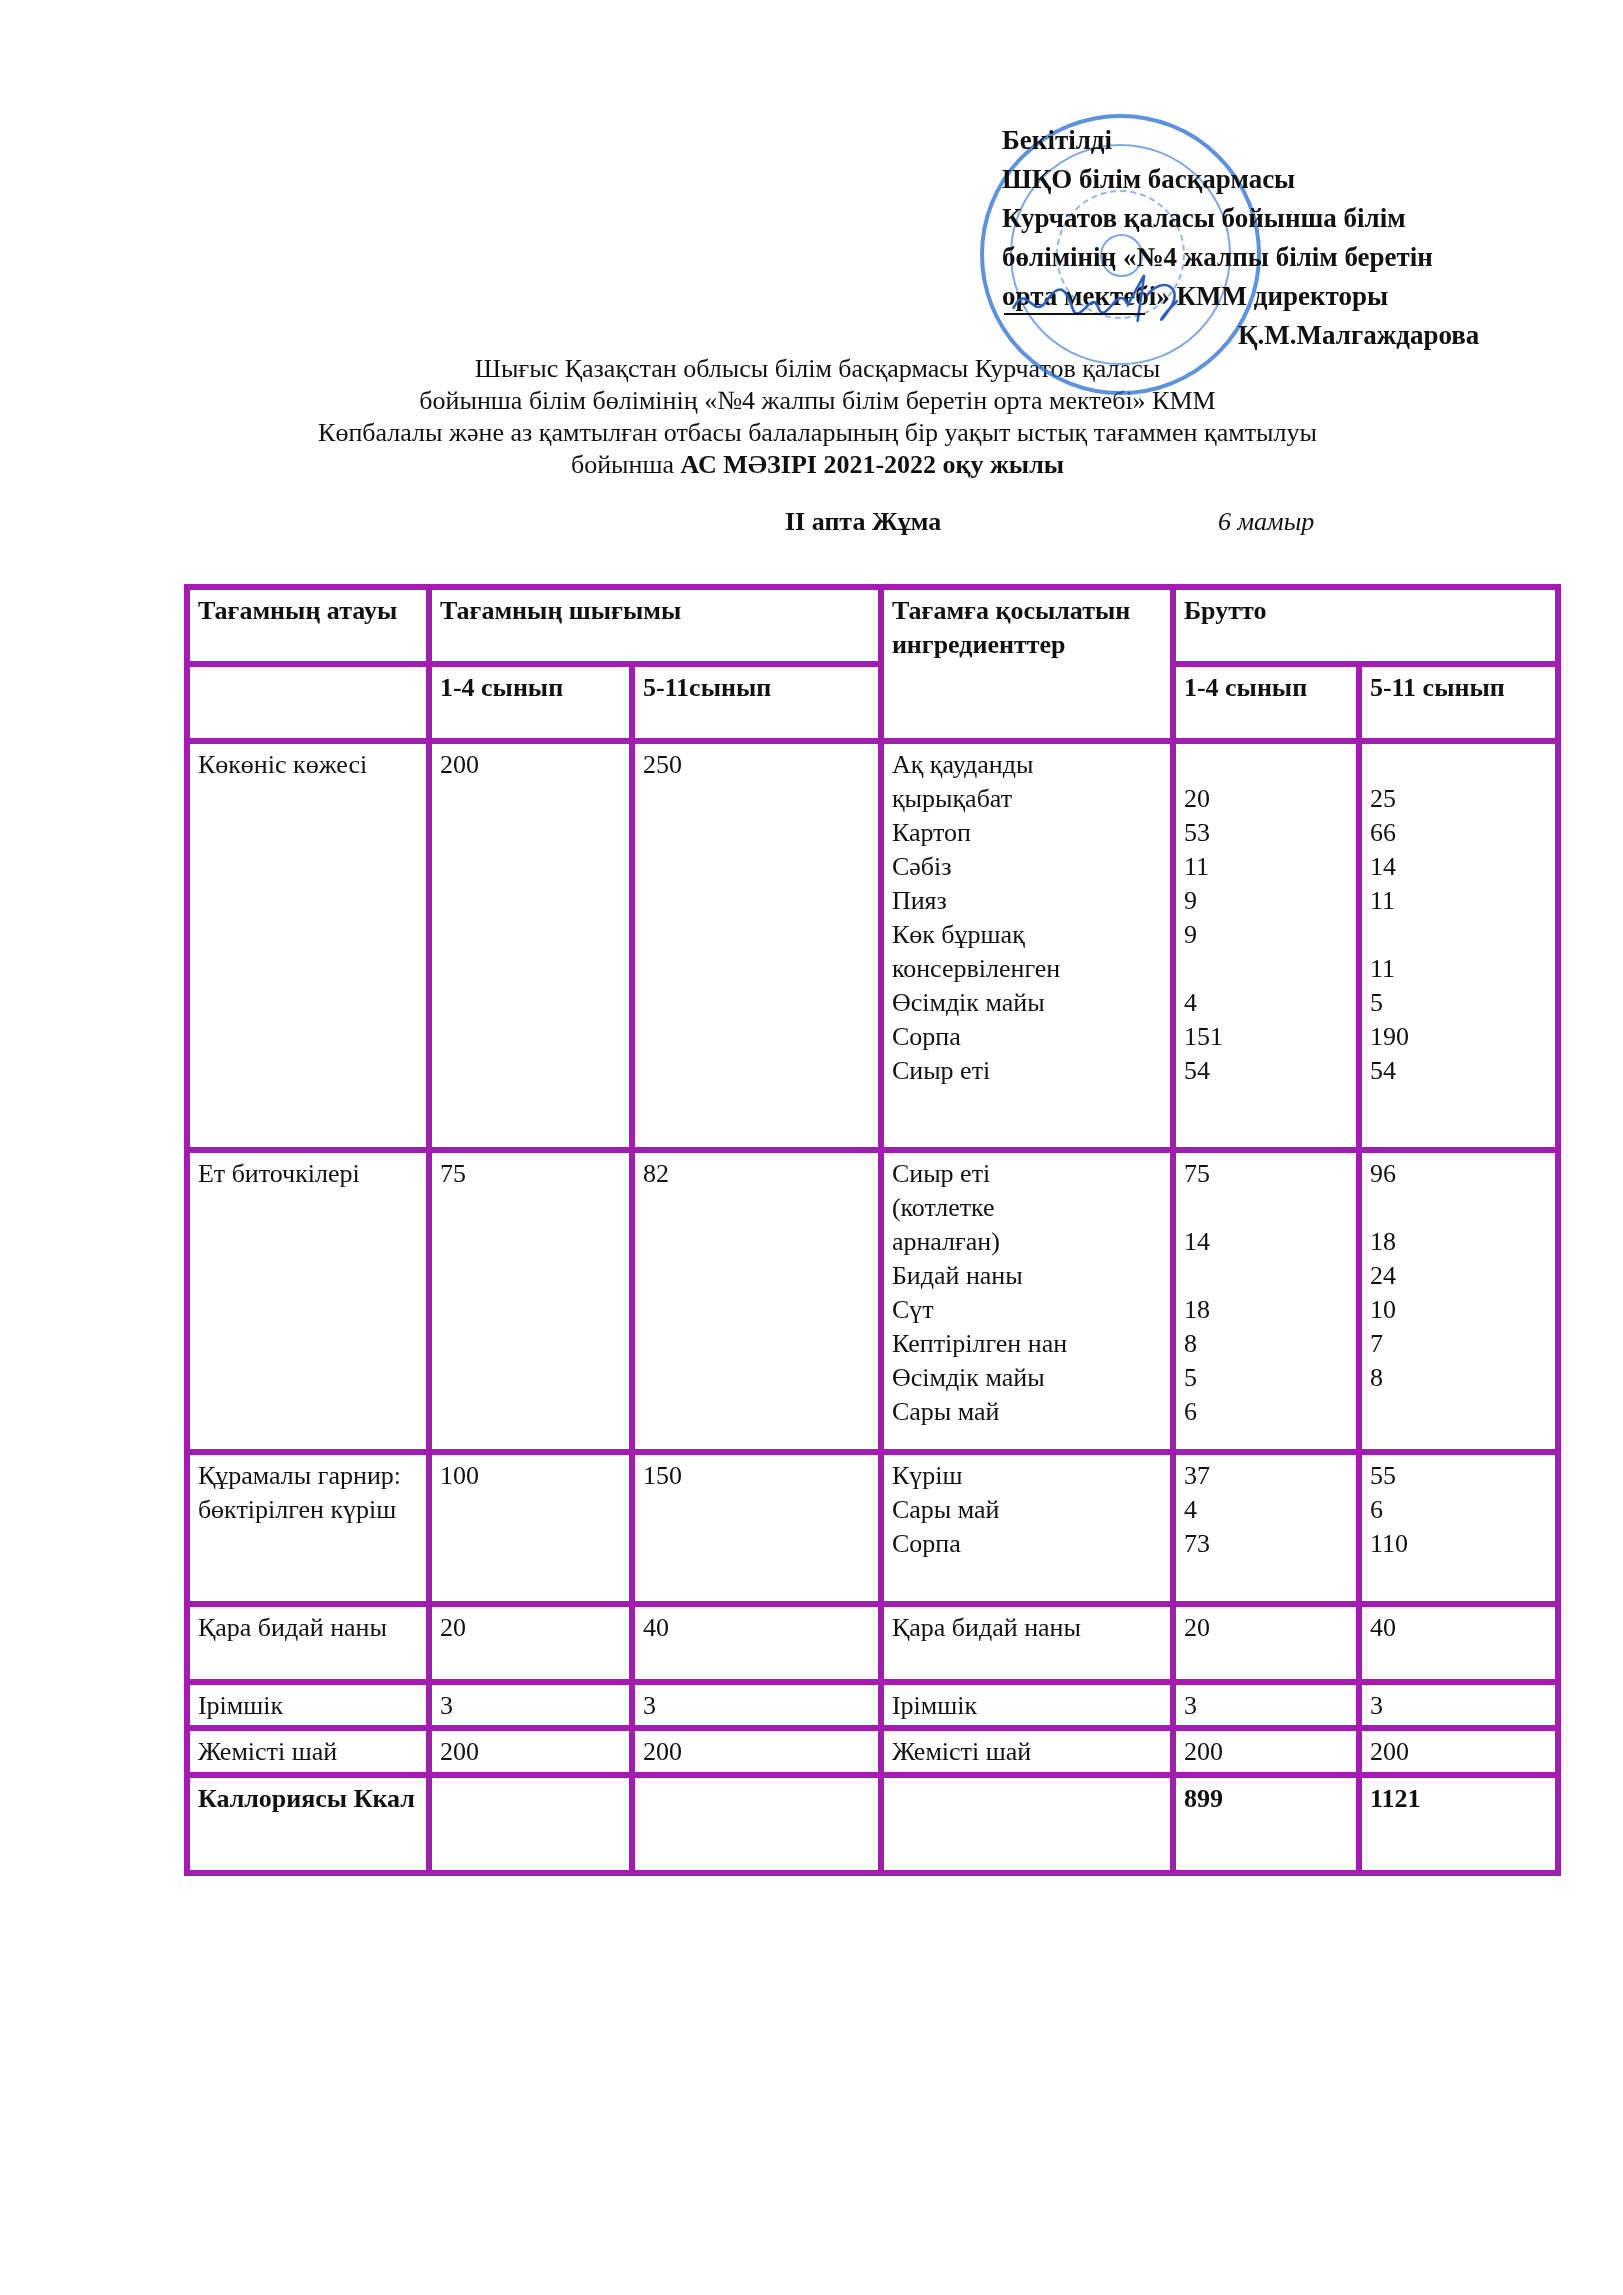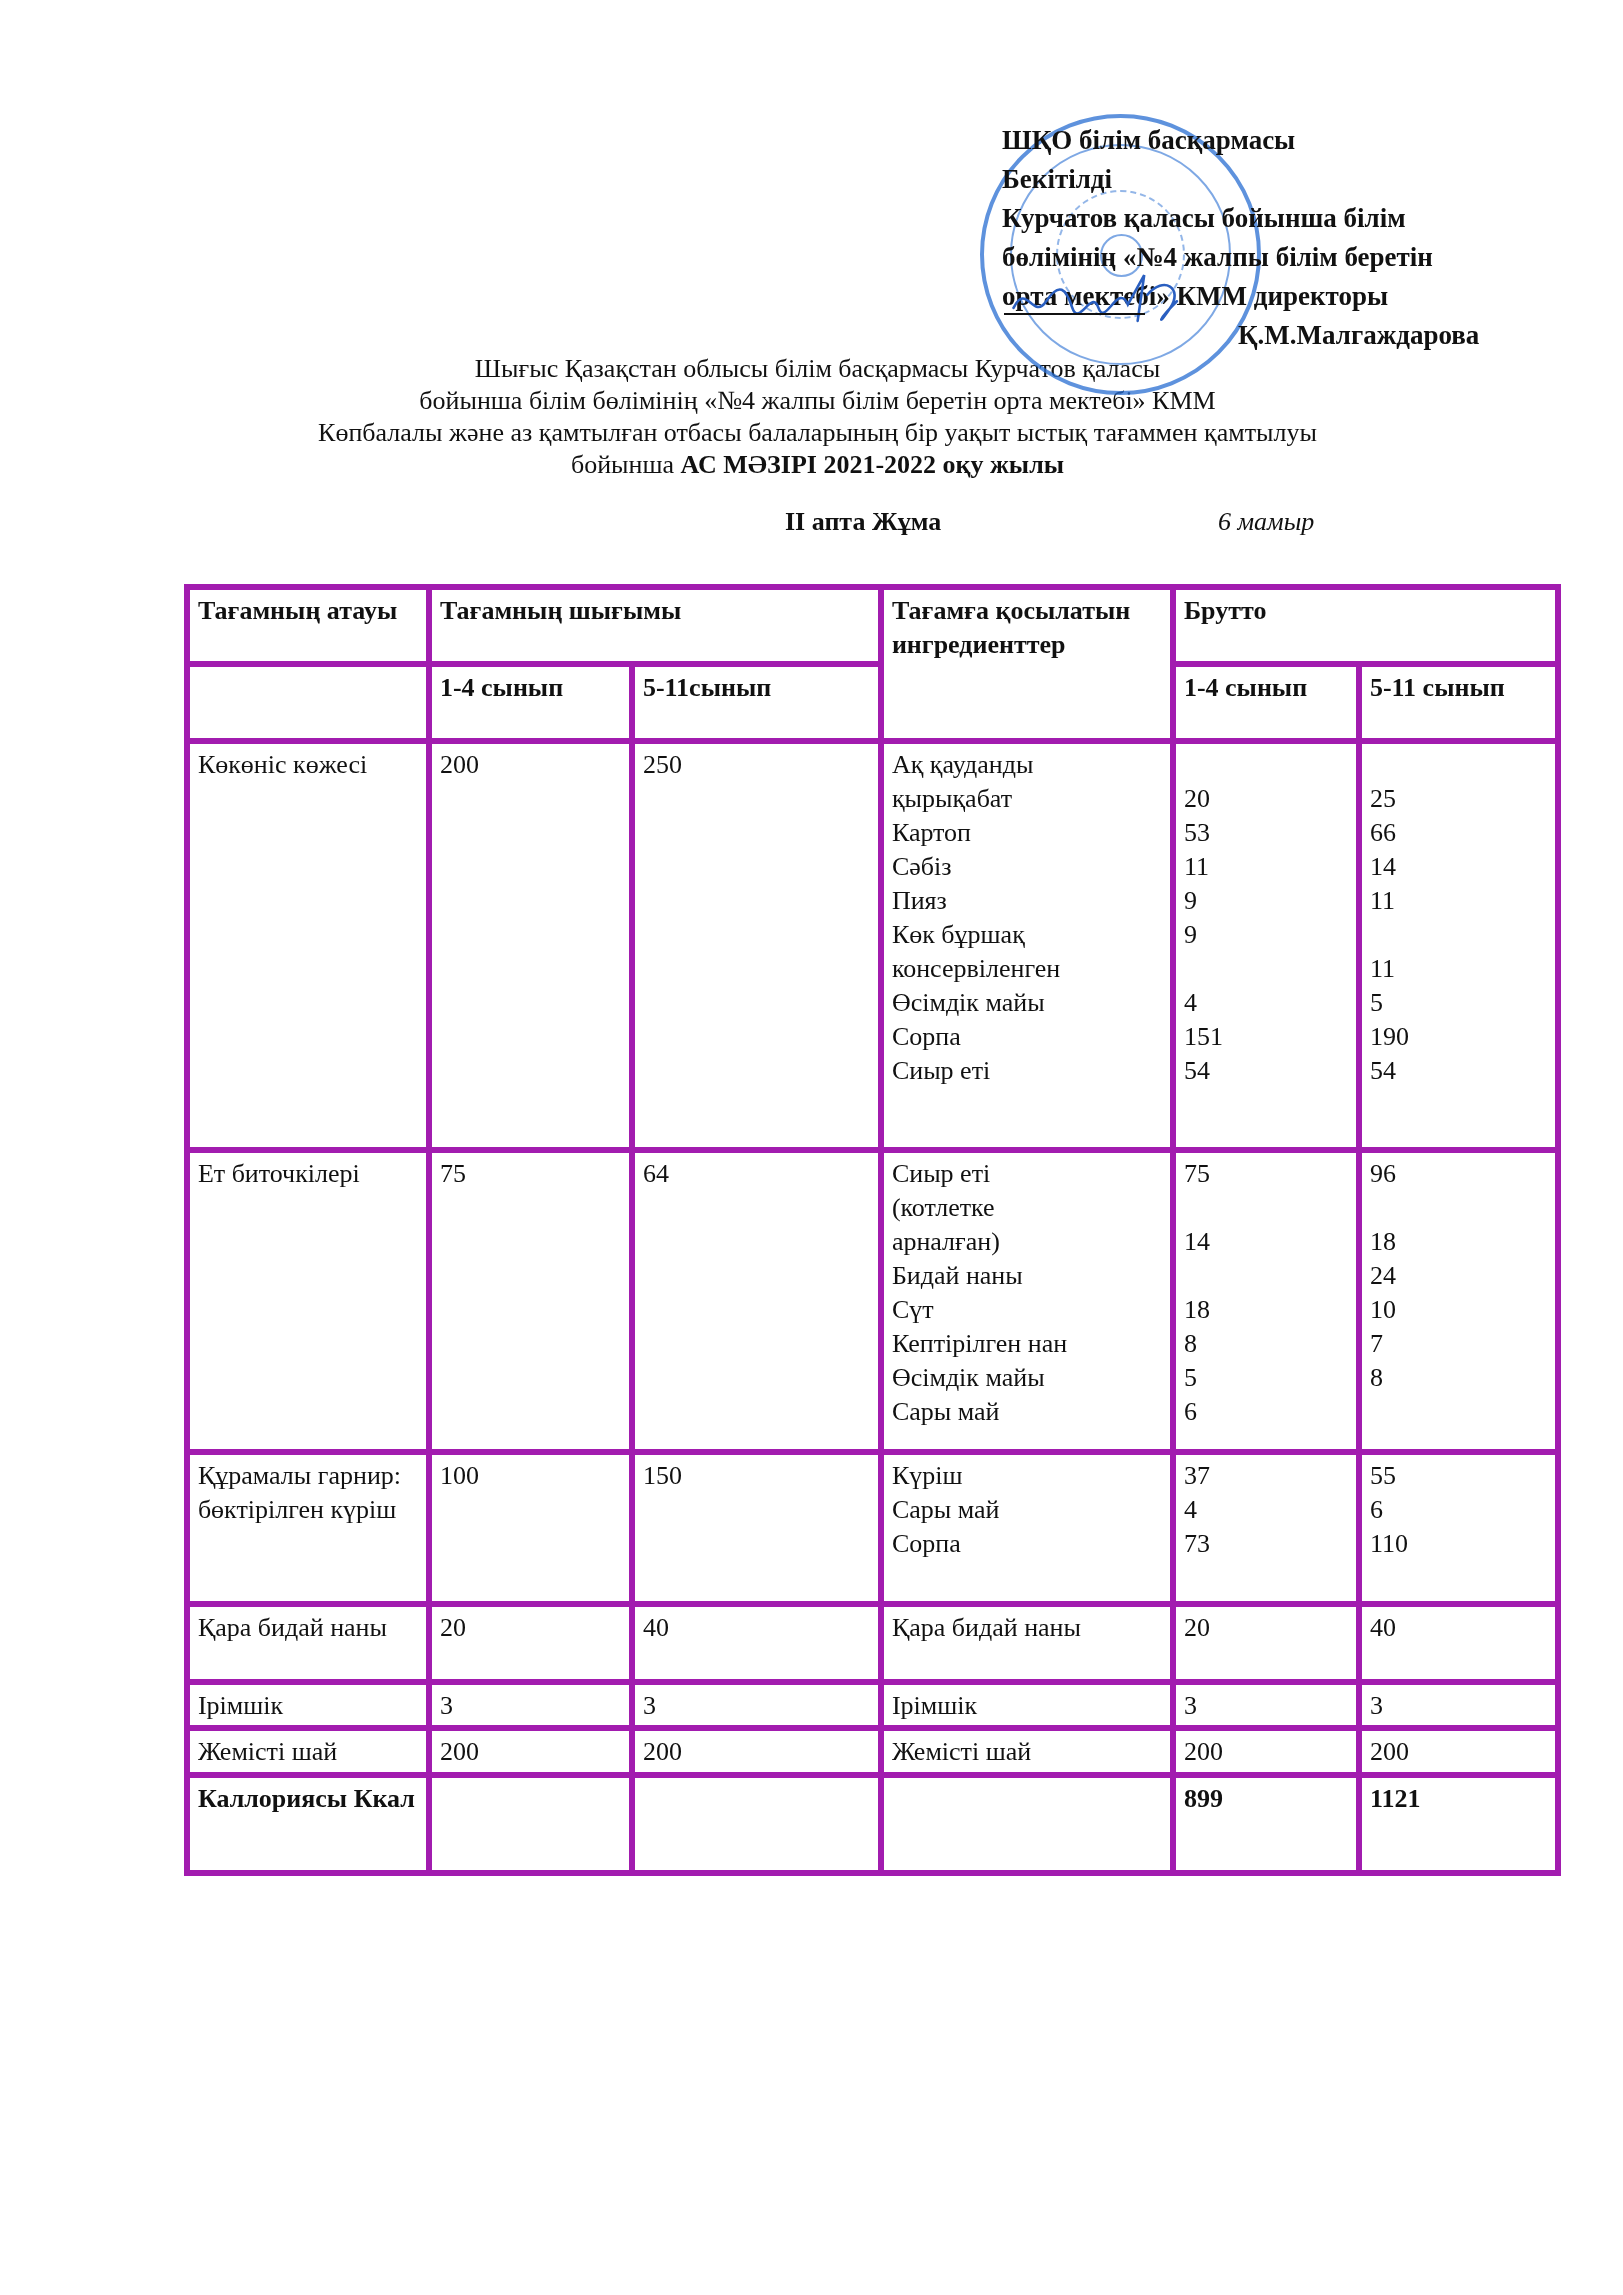--- a/index.html
+++ b/index.html
@@ -66,22 +66,22 @@
 
 <div class="stamp">
   <div class="stamp-core"></div>
 </div>
 <svg class="signature" viewBox="0 0 300 110">
   <path d="M10 70 C 30 30, 40 90, 60 60 S 90 40, 100 70 S 130 40, 140 70 S 170 30, 185 65 L 210 20 L 200 90 M 215 50 C 240 20, 270 40, 250 70 S 230 90, 260 60" fill="none" stroke="#2a5fc0" stroke-width="4" stroke-linecap="round"></path>
 </svg>
 <div class="sig-line"></div>
 
 <div class="approval">
+  <div class="line">Бекітілді</div>
   <div class="line">ШҚО білім басқармасы</div>
-  <div class="line">Бекітілді</div>
   <div class="line">Курчатов қаласы бойынша білім</div>
   <div class="line">бөлімінің «№4 жалпы білім беретін</div>
   <div class="line">орта мектебі» КММ директоры</div>
   <div class="line signer">Қ.М.Малгаждарова</div>
 </div>
 
 <div class="heading">
   <div>Шығыс Қазақстан облысы білім басқармасы Курчатов қаласы</div>
   <div>бойынша білім бөлімінің «№4 жалпы білім беретін орта мектебі» КММ</div>
   <div>Көпбалалы және аз қамтылған отбасы балаларының бір уақыт ыстық тағаммен қамтылуы</div>
@@ -155,21 +155,21 @@
       <div>11</div>
       <div>5</div>
       <div>190</div>
       <div>54</div>
     </td>
   </tr>
 
   <tr style="height:302px">
     <td>Ет биточкілері</td>
     <td>75</td>
-    <td>64</td>
+    <td>82</td>
     <td class="lines">
       <div>Сиыр еті</div>
       <div>(котлетке</div>
       <div>арналған)</div>
       <div>Бидай наны</div>
       <div>Сүт</div>
       <div>Кептірілген нан</div>
       <div>Өсімдік майы</div>
       <div>Сары май</div>
     </td>

